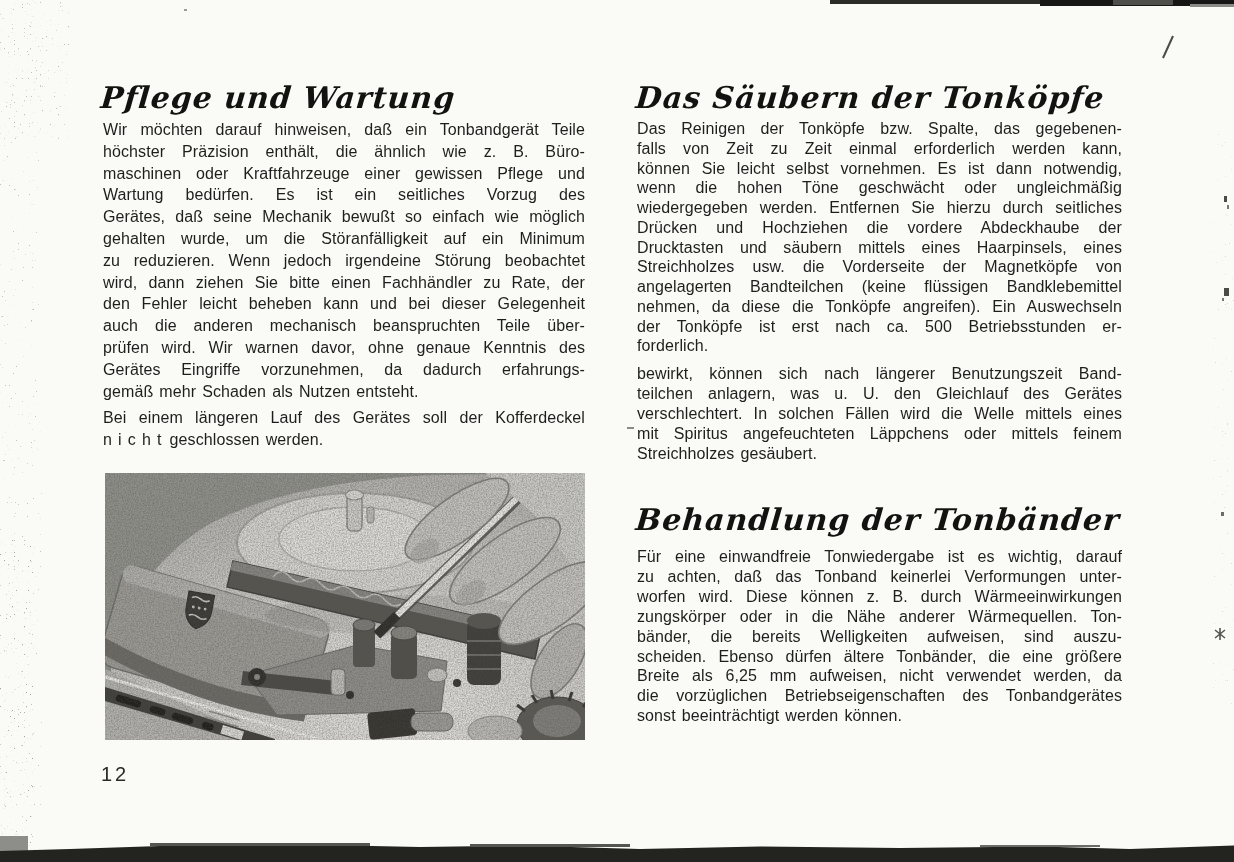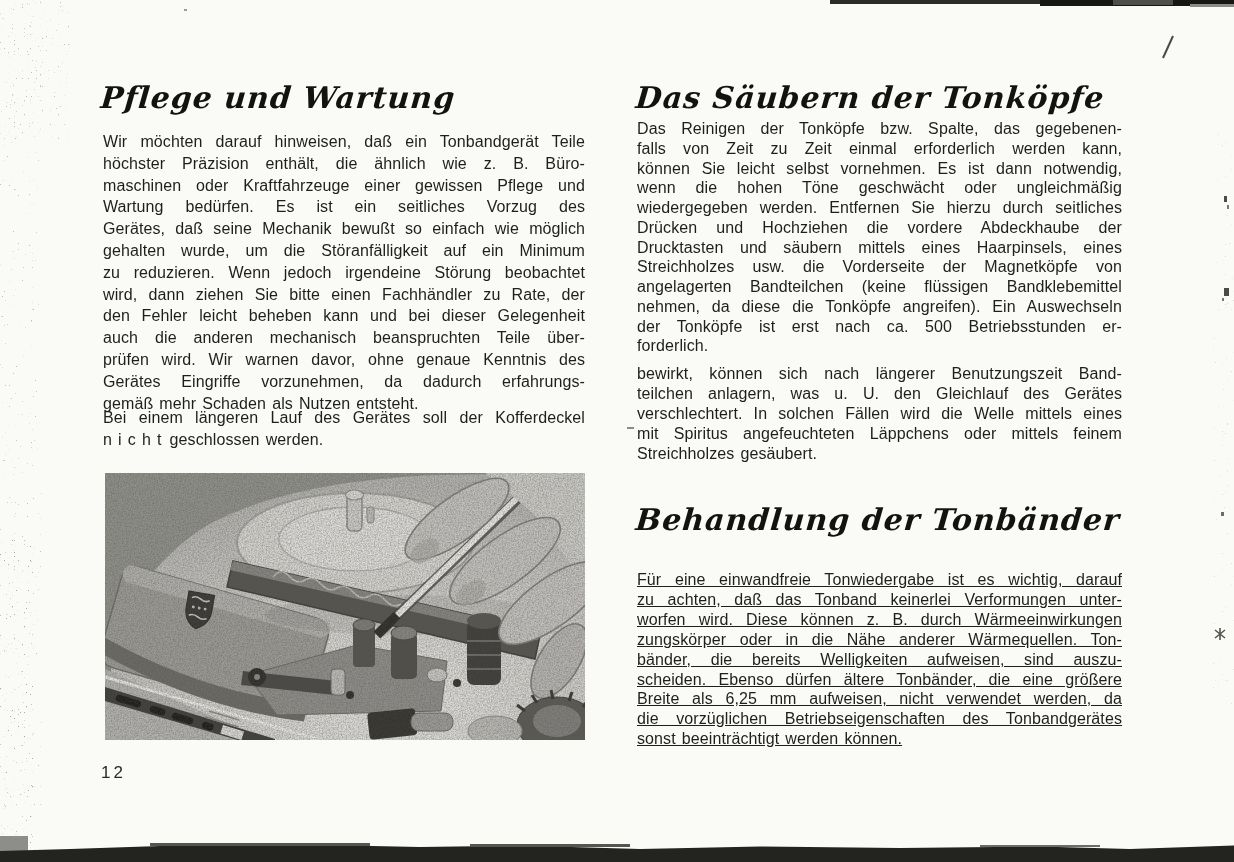--- a/index.html
+++ b/index.html
@@ -27,37 +27,37 @@
     color: #1e1e1d;
     font-size: 16px;
     letter-spacing: 0.1px;
     word-spacing: 1.5px;
   }
   .tline { text-align: justify; text-align-last: justify; white-space: nowrap; }
   .tline-last { text-align-last: left; }
   .page-number {
     position: absolute;
     left: 101px; top: 763px;
-    font-size: 17px; color: #2a2a29; letter-spacing: 3px;
+    font-size: 20px; color: #2a2a29; letter-spacing: 3px;
   }
   .photo-frame {
     position: absolute;
     left: 105px; top: 473px;
     width: 480px; height: 267px;
   }
   .artifacts { position:absolute; left:0; top:0; width:1234px; height:862px; pointer-events:none; }
 </style>
 </head>
 <body>
 
 <div class="page">
 
   <div class="script-heading" style="left:101px; top:80px;">Pflege und Wartung</div>
 
-  <div class="body-block" style="left:103px; top:119px; width:482px; line-height:21.8px;margin-top:12px;">
+  <div class="body-block" style="left:103px; top:119px; width:482px; line-height:21.8px;">
       <div class="tline">Wir möchten darauf hinweisen, daß ein Tonbandgerät Teile</div>
       <div class="tline">höchster Präzision enthält, die ähnlich wie z. B. Büro-</div>
       <div class="tline">maschinen oder Kraftfahrzeuge einer gewissen Pflege und</div>
       <div class="tline">Wartung bedürfen.  Es ist ein seitliches Vorzug des</div>
       <div class="tline">Gerätes, daß seine Mechanik bewußt so einfach wie möglich</div>
       <div class="tline">gehalten wurde, um die Störanfälligkeit auf ein Minimum</div>
       <div class="tline">zu reduzieren. Wenn jedoch irgendeine Störung beobachtet</div>
       <div class="tline">wird, dann ziehen Sie bitte einen Fachhändler zu Rate, der</div>
       <div class="tline">den Fehler leicht beheben kann und bei dieser Gelegenheit</div>
       <div class="tline">auch die anderen mechanisch beanspruchten Teile über-</div>
@@ -202,21 +202,21 @@
   <div class="body-block" style="left:637px; top:364px; width:485px; line-height:19.9px;">
       <div class="tline">bewirkt, können sich nach längerer Benutzungszeit Band-</div>
       <div class="tline">teilchen anlagern, was u. U. den Gleichlauf des Gerätes</div>
       <div class="tline">verschlechtert. In solchen Fällen wird die Welle mittels eines</div>
       <div class="tline">mit Spiritus angefeuchteten Läppchens oder mittels feinem</div>
       <div class="tline tline-last">Streichholzes gesäubert.</div>
     </div>
 
   <div class="script-heading" style="left:636px; top:502px;">Behandlung der Tonbänder</div>
 
-  <div class="body-block" style="left:637px; top:570px; width:485px; line-height:19.9px;text-decoration:underline;">
+  <div class="body-block" style="left:637px; top:547px; width:485px; line-height:19.9px;">
       <div class="tline">Für eine einwandfreie Tonwiedergabe ist es wichtig, darauf</div>
       <div class="tline">zu achten, daß das Tonband keinerlei Verformungen unter-</div>
       <div class="tline">worfen wird. Diese können z. B. durch Wärmeeinwirkungen</div>
       <div class="tline">zungskörper oder in die Nähe anderer Wärmequellen. Ton-</div>
       <div class="tline">bänder, die bereits Welligkeiten aufweisen, sind auszu-</div>
       <div class="tline">scheiden. Ebenso dürfen ältere Tonbänder, die eine größere</div>
       <div class="tline">Breite als 6,25 mm aufweisen, nicht verwendet werden, da</div>
       <div class="tline">die vorzüglichen Betriebseigenschaften des Tonbandgerätes</div>
       <div class="tline tline-last">sonst beeinträchtigt werden können.</div>
     </div>

